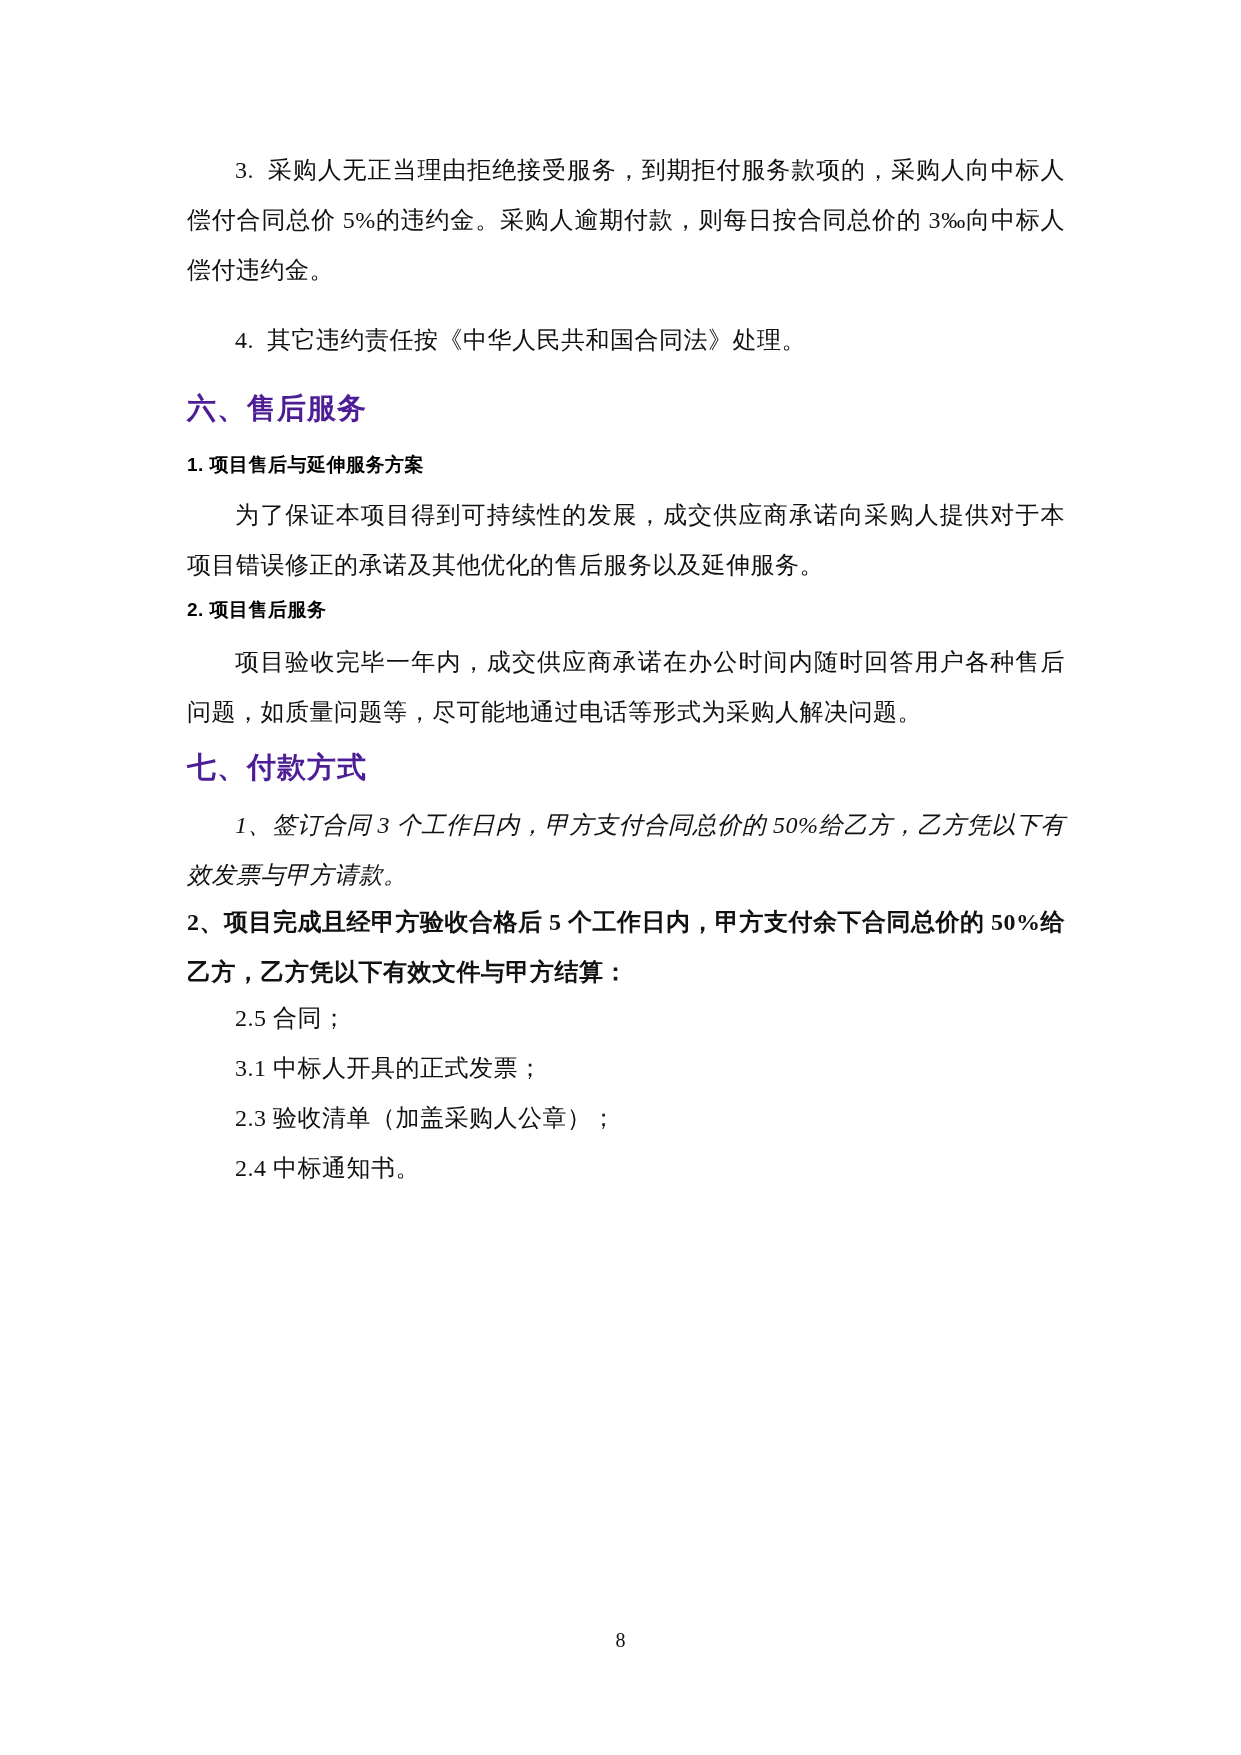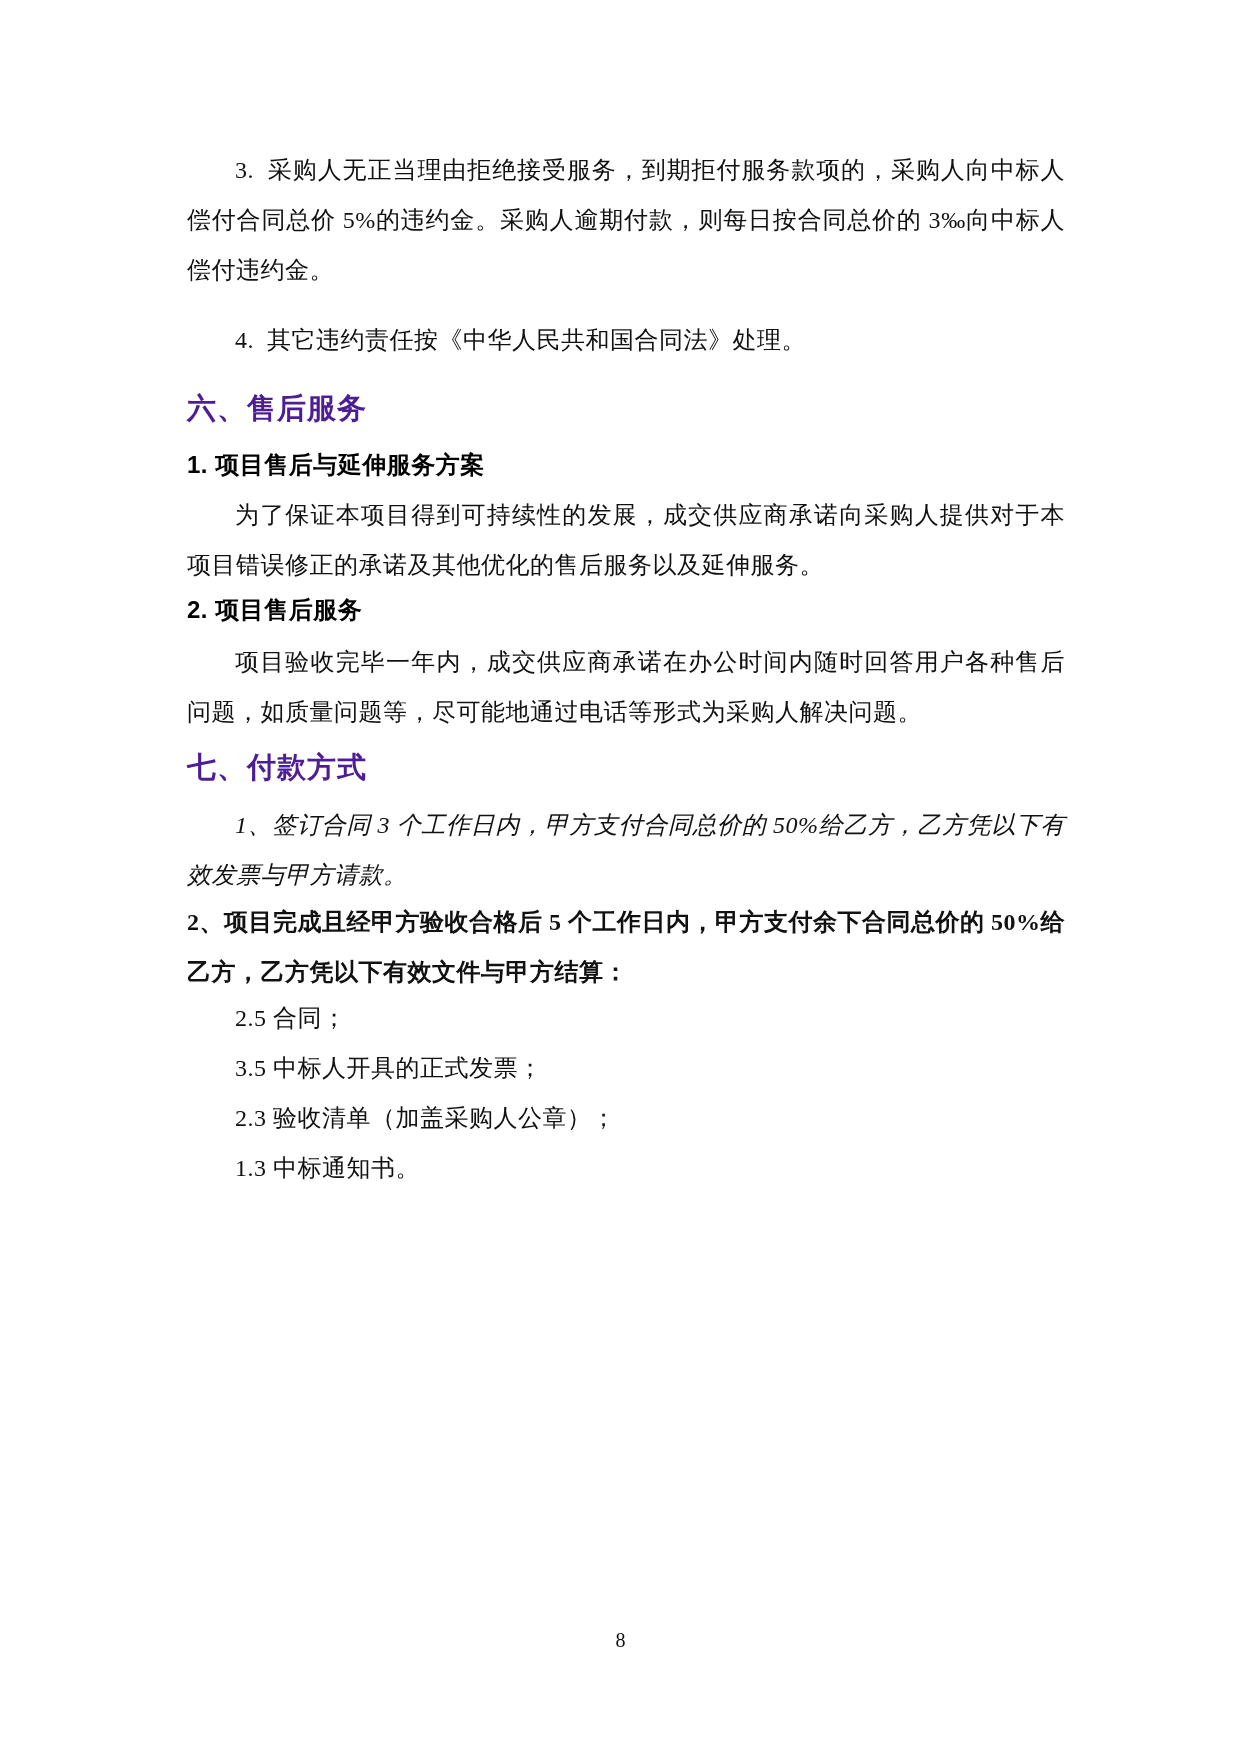--- a/index.html
+++ b/index.html
@@ -43,21 +43,21 @@
     line-height: 56px;
     color: #4c1d95;
     margin: 0;
     letter-spacing: 1px;
   }
   .heading-six { margin-top: 15px; }
   .heading-seven { margin-top: 2px; }
   .heading-sub {
     font-family: "Liberation Sans", "DejaVu Sans", sans-serif;
     font-weight: bold;
-    font-size: 24px;
+    font-size: 19px;
     line-height: 50px;
     color: #000000;
     margin: 0;
     letter-spacing: 0.5px;
   }
   .sub1 { margin-top: 4px; }
   .sub2 { margin-top: -5px; }
   .body-s1 { margin-top: 0; }
   .body-s2 { margin-top: 2px; }
   .pay-item1 { margin-top: 5px; font-style: italic; }
@@ -96,22 +96,22 @@
     <p class="para indent2 body-s2">项目验收完毕一年内，成交供应商承诺在办公时间内随时回答用户各种售后问题，如质量问题等，尽可能地通过电话等形式为采购人解决问题。</p>
 
     <h1 class="heading-major heading-seven">七、付款方式</h1>
 
     <p class="para indent2 pay-item1">1、签订合同 3 个工作日内，甲方支付合同总价的 50%给乙方，乙方凭以下有效发票与甲方请款。</p>
 
     <p class="para pay-item2">2、项目完成且经甲方验收合格后 5 个工作日内，甲方支付余下合同总价的 50%给乙方，乙方凭以下有效文件与甲方结算：</p>
 
     <p class="para subitem subitem-first">2.5 合同；</p>
 
-    <p class="para subitem">3.5 中标人开具的正式发票；</p>
+    <p class="para subitem">3.1 中标人开具的正式发票；</p>
 
     <p class="para subitem">2.3 验收清单（加盖采购人公章）；</p>
 
-    <p class="para subitem">1.3 中标通知书。</p>
+    <p class="para subitem">2.4 中标通知书。</p>
 
   </div>
 
   <div class="page-footer">8</div>
 </div>
 
 </body></html>

